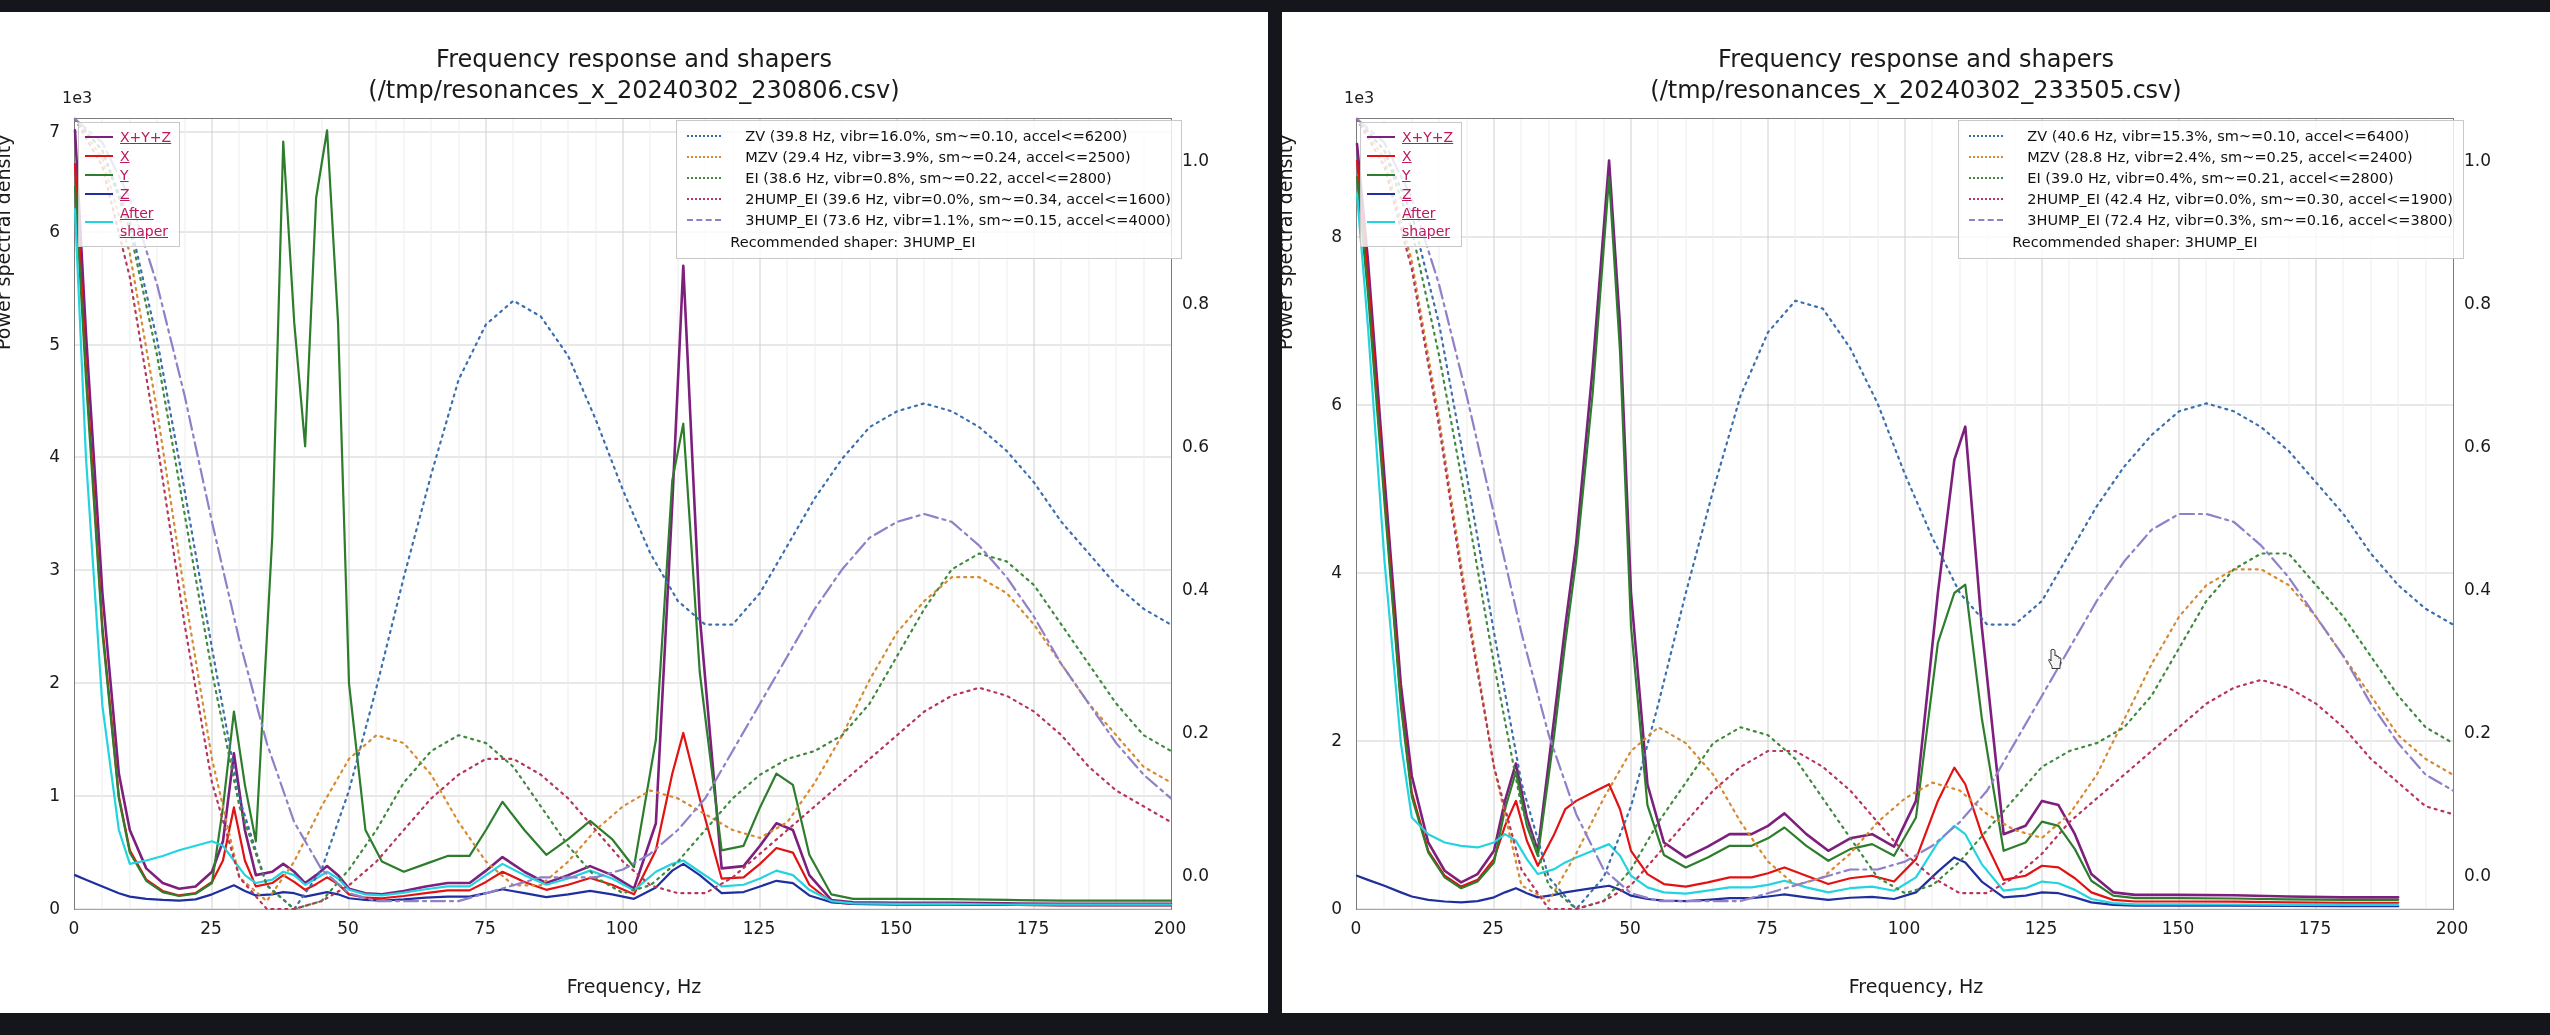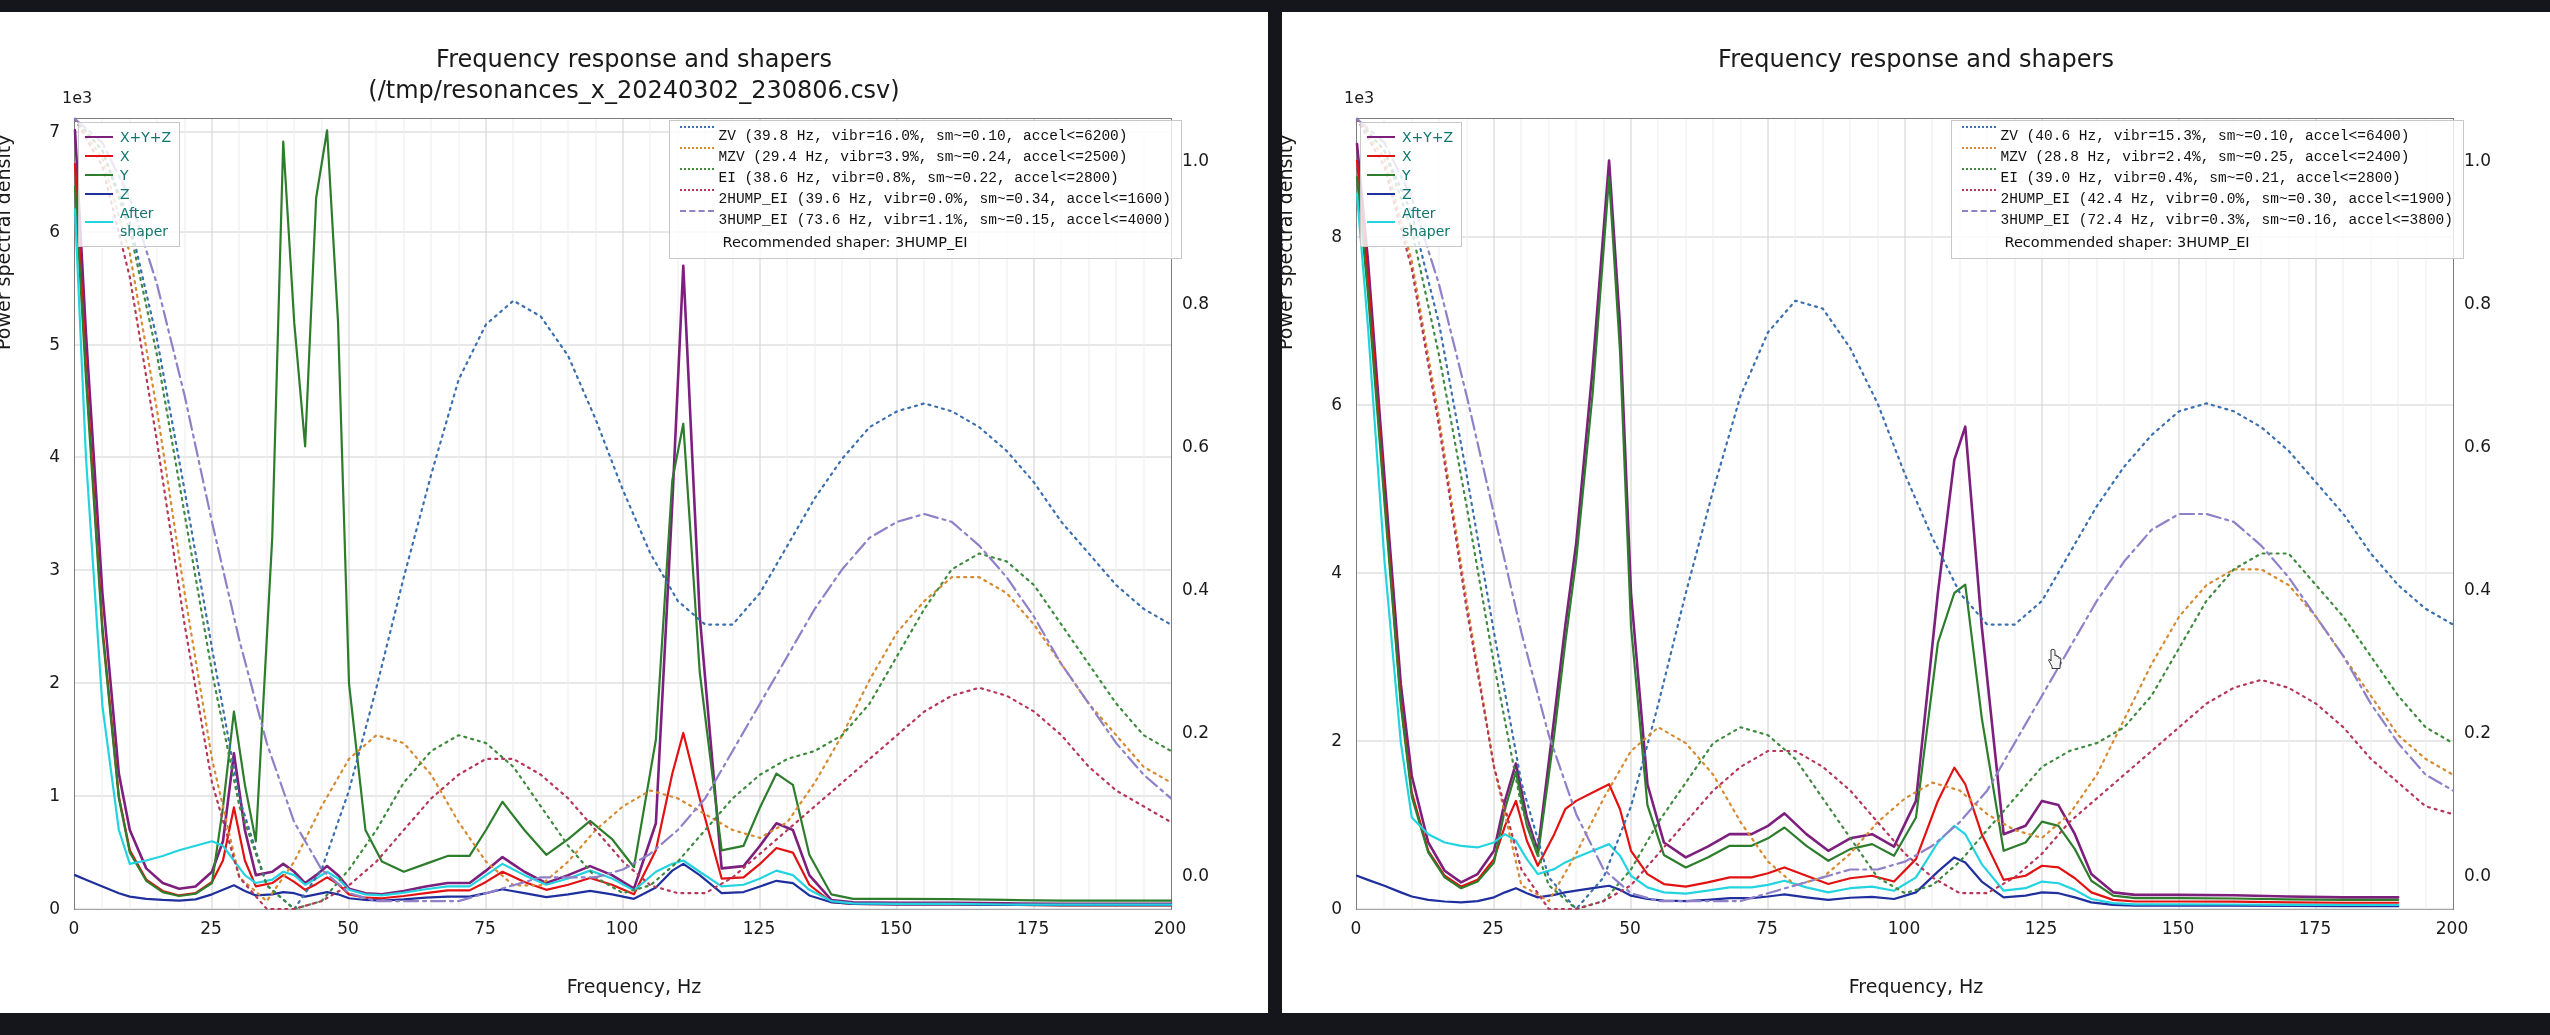--- a/index.html
+++ b/index.html
@@ -23,25 +23,25 @@
 
   .ylabel-left{position:absolute;left:-8px;top:350px;transform:rotate(-90deg);transform-origin:left top;font-size:19px;color:#1a1a1a;white-space:nowrap;}
   .xlabel{position:absolute;left:0;width:100%;text-align:center;bottom:38px;font-size:19px;color:#1a1a1a;}
 
   .exp-left{position:absolute;left:62px;top:88px;font-size:16px;color:#1a1a1a;}
 
   .ytick{position:absolute;font-size:17px;color:#1a1a1a;text-align:right;width:50px;}
   .ytickR{position:absolute;font-size:17px;color:#1a1a1a;text-align:left;width:60px;}
   .xtick{position:absolute;font-size:17px;color:#1a1a1a;text-align:center;width:60px;}
 
-  .legend-left{position:absolute;left:78px;top:122px;background:rgba(255,255,255,0.82);border:1px solid #c8c8c8;padding:5px 8px 5px 6px;font-size:14px;color:#0f766e;line-height:1.35;}
+  .legend-left{position:absolute;left:78px;top:122px;background:rgba(255,255,255,0.82);border:1px solid #c8c8c8;padding:5px 8px 5px 6px;font-size:14px;color:#be185d;line-height:1.35;text-decoration:underline;}
   .legend-left .row{display:flex;align-items:center;gap:7px;white-space:nowrap;}
   .legend-left .swatch{display:inline-block;width:28px;height:0;border-top-width:2.4px;border-top-style:solid;}
   .legend-right{position:absolute;right:86px;top:120px;background:rgba(255,255,255,0.80);border:1px solid #c8c8c8;padding:5px 10px;font-size:14.5px;color:#111;line-height:1.44;}
-  .legend-right .row{display:flex;gap:5px;white-space:nowrap;font-family:Liberation Mono, monospace;}
+  .legend-right .row{display:flex;align-items:center;gap:24px;white-space:nowrap;}
   .legend-right .swatch{display:inline-block;width:34px;height:0;border-top-width:2px;}
   .legend-right .rec{padding-left:43px;padding-top:2px;}
 
   svg.curves{position:absolute;left:0;top:0;width:100%;height:100%;overflow:visible;}
 
   .cursor{position:absolute;width:16px;height:22px;pointer-events:none;}
 </style>
 </head>
 <body>
 
@@ -213,20 +213,21 @@
 
     <div class="divider"></div>
 
     <div class="pane right">
       <div class="pane-inner">
         <div class="topbar"></div>
         <div class="botbar"></div>
 
         <div class="title">
           <span>Frequency response and shapers</span>
+          <span class="sub">(/tmp/resonances_x_20240302_233505.csv)</span>
         </div>
 
         <div class="exp-left">1e3</div>
 
         <div class="plotwrap">
           <div class="ylabel-left">Power spectral density</div>
 
           <div class="xlabel">Frequency, Hz</div>
 
           <div class="ytick" style="left:10px;top:908px;transform:translateY(-50%);">0</div>

